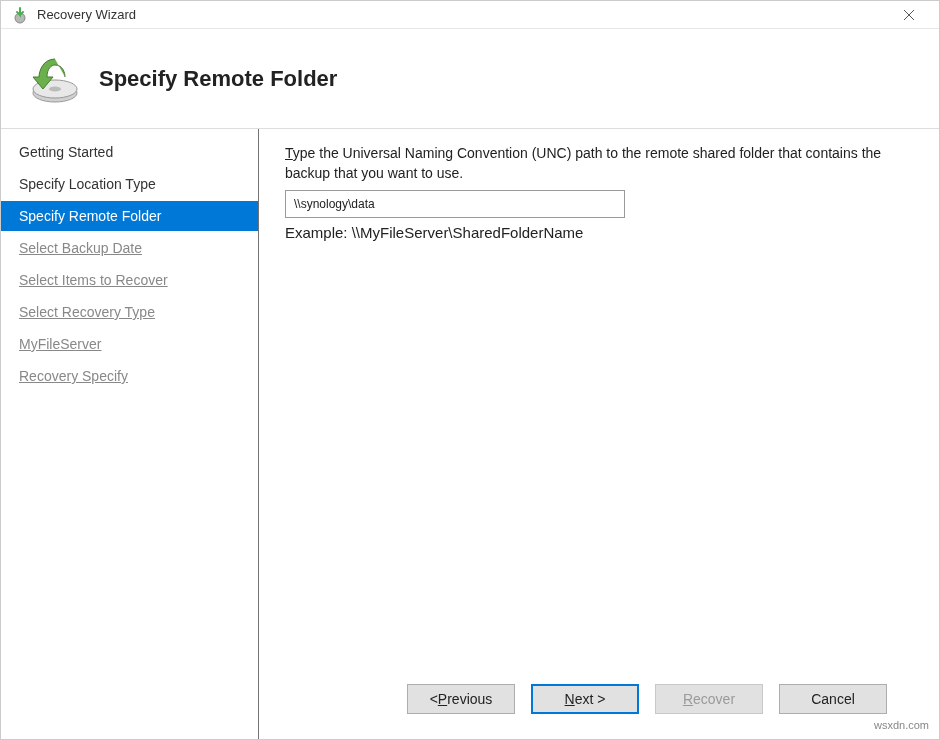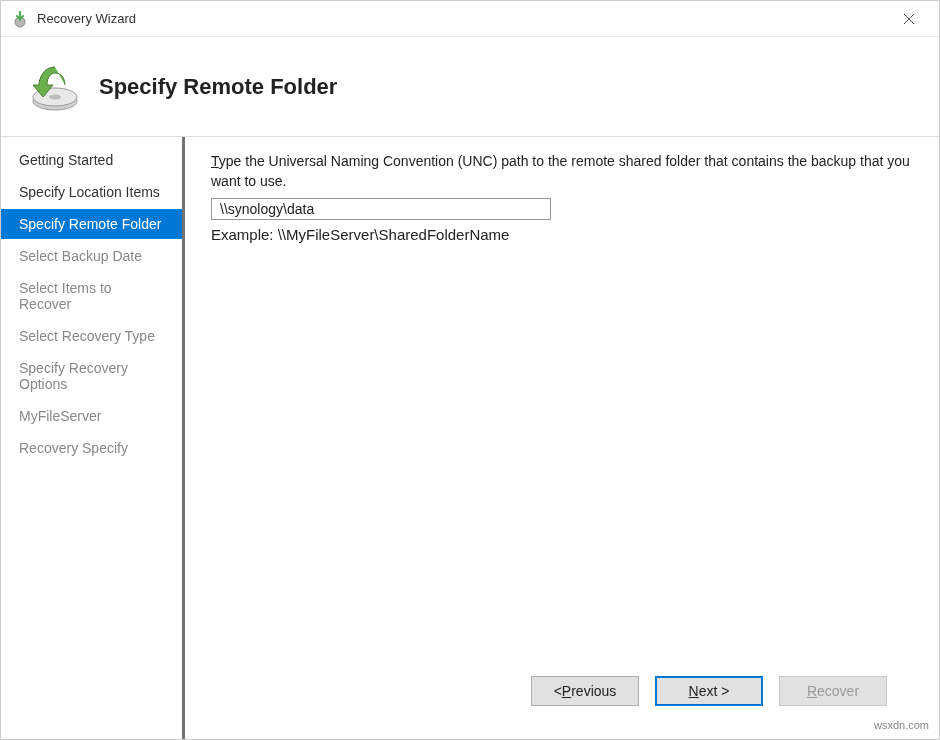--- a/index.html
+++ b/index.html
@@ -2,53 +2,53 @@
 <html><head>
   <meta charset="utf-8">
   <style>
     * { box-sizing: border-box; margin: 0; padding: 0; font-family: "Segoe UI", Tahoma, sans-serif; }
     body { background: #f0f0f0; }
     .window {
       width: 940px; height: 740px; background: #fff; border: 1px solid #ccc;
       position: relative; display: flex; flex-direction: column;
     }
     .titlebar {
-      height: 36px; display: flex; align-items: center; padding: 0 10px;
+      height: 28px; display: flex; align-items: center; padding: 0 10px;
       border-bottom: 1px solid #e8e8e8; background: #fff; font-size: 13px; color: #333;
     }
     .titlebar .app-icon { width: 18px; height: 18px; margin-right: 8px; display: flex; align-items: center; justify-content: center; }
     .titlebar .title { flex: 1; }
     .titlebar .close-btn {
       width: 40px; height: 30px; display: flex; align-items: center; justify-content: center;
       color: #666; font-size: 14px; cursor: pointer;
     }
     .titlebar .close-btn svg { stroke: #555; stroke-width: 1; }
     .header {
       height: 100px; display: flex; align-items: center; padding: 0 24px;
       border-bottom: 1px solid #ddd; background: #fff;
     }
     .wizard-icon { width: 56px; height: 56px; margin-right: 18px; position: relative; }
     .wizard-icon svg { width: 56px; height: 56px; }
     .page-title { font-size: 22px; font-weight: 700; color: #222; }
     .body { flex: 1; display: flex; min-height: 0; }
     .sidebar {
-      width: 184px; border-right: 3px solid #737373; background: #fff; padding-top: 8px;
+      width: 258px; border-right: 1px solid #737373; background: #fff; padding-top: 8px;
     }
     .step {
       padding: 7px 18px; font-size: 14px; color: #333; cursor: default;
       margin-bottom: 2px;
     }
     .step.active { background: #0078d7; color: #fff; }
-    .step.disabled { color: #888; }
-    .content { flex: 1; padding: 14px 26px 16px 26px; display: flex; flex-direction: column; }
+    .step.disabled { color: #888; text-decoration: underline; }
+    .content { flex: 1; padding: 14px 26px 8px 26px; display: flex; flex-direction: column; }
     .instruction { font-size: 14px; color: #222; line-height: 1.45; margin-bottom: 6px; }
     .hotkey { text-decoration: underline; }
     .path-input {
-      width: 340px; padding: 4px 8px; font-size: 14px; border: 1px solid #999;
-      background: #fff; color: #222; height: 22px; margin-bottom: 6px;
+      width: 340px; padding: 4px 8px; font-size: 12px; border: 1px solid #999;
+      background: #fff; color: #222; height: 28px; margin-bottom: 6px;
     }
     .example { font-size: 15px; color: #222; }
     .content-inner { flex: 1; }
     .footer {
       height: 64px; display: flex; align-items: center; justify-content: flex-end;
       gap: 16px; padding: 0 26px; border-top: 0;
     }
     .btn {
       min-width: 108px; height: 30px; font-size: 14px; border: 1px solid #adadad;
       background: #e1e1e1; color: #222; display: flex; align-items: center; justify-content: center;
@@ -87,26 +87,25 @@
         <path d="M30 8 C 18 8 14 20 14 26 L8 26 L18 38 L28 26 L22 26 C22 18 26 14 30 14 C38 14 40 22 40 26" fill="#6ab04c" stroke="#4a7a32" stroke-width="1"></path>
       </svg>
     </span>
     <div class="page-title">Specify Remote Folder</div>
   </div>
 
   <div class="body">
 
     <div class="sidebar">
       <div class="step">Getting Started</div>
-      <div class="step">Specify Location Items</div>
+      <div class="step">Specify Location Type</div>
       <div class="step active">Specify Remote Folder</div>
       <div class="step disabled">Select Backup Date</div>
       <div class="step disabled">Select Items to Recover</div>
       <div class="step disabled">Select Recovery Type</div>
-      <div class="step disabled">Specify Recovery Options</div>
       <div class="step disabled">MyFileServer</div>
       <div class="step disabled">Recovery Specify</div>
     </div>
 
     <div class="content">
       <div class="content-inner">
         <p class="instruction">
           <span class="hotkey">T</span><span>ype the Universal Naming Convention (UNC) path to the remote shared folder that contains the backup that you want to use.</span>
         </p>
         <input type="text" class="path-input" value="\\synology\data" style="">
@@ -120,19 +119,20 @@
             <span>revious</span>
         </button>
         <button class="btn default">
           <span class="hotkey">N</span>
             <span>ext &gt;</span>
         </button>
         <button class="btn disabled">
           <span class="hotkey">R</span>
             <span>ecover</span>
         </button>
+        <button class="btn">Cancel</button>
       </div>
     </div>
 
   </div>
 
   <div class="watermark">wsxdn.com</div>
 </div>
 
 </body></html>

